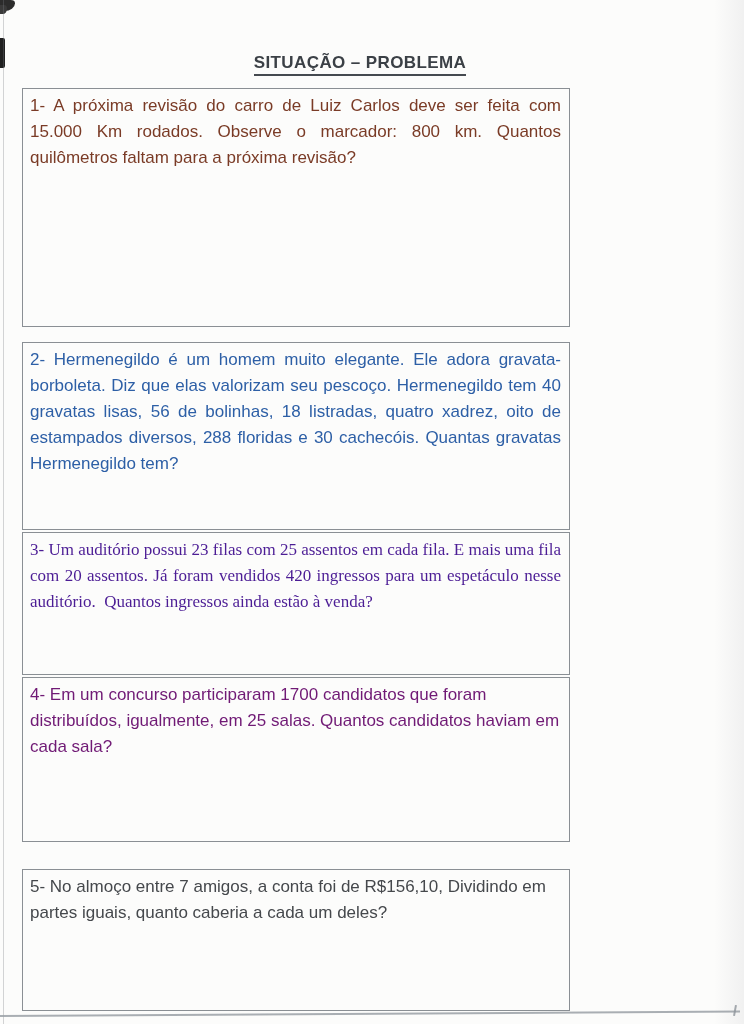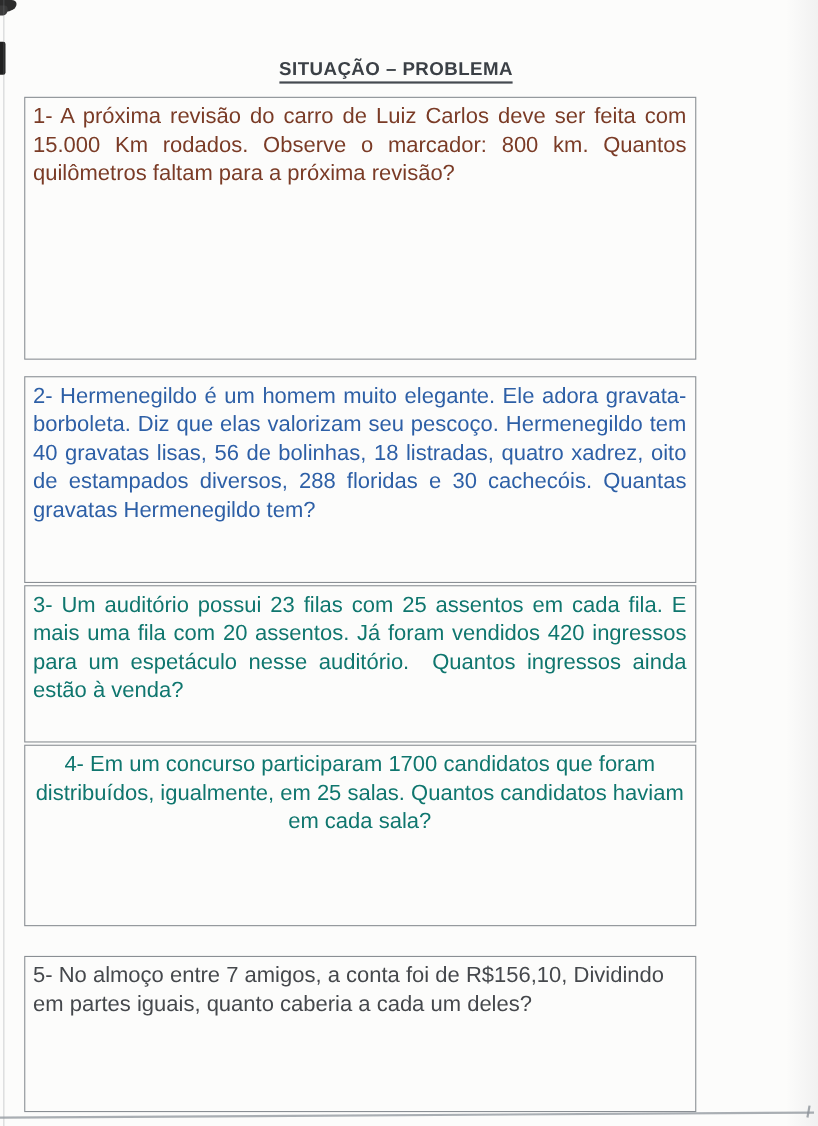--- a/index.html
+++ b/index.html
@@ -27,25 +27,25 @@
     color:#3b4046;
     border-bottom:2px solid #454a50;
     padding-bottom:1px;
   }
   
   .content {
     position:absolute; left:22px; top:88px; width:621px;
   }
   .problem-box {
     box-sizing:border-box;
-    width:611px;
+    width:548px;
     border:1.5px solid #8a8f94;
     margin-bottom:2px;
     padding:4px 8px 0 7px;
-    font-size:20px;
+    font-size:17px;
     line-height:26px;
     text-align:justify;
     background:transparent;
   }
   .problem-box:nth-of-type(1) { height:239px; }
   .problem-box:nth-of-type(2) { height:188px; }
   .problem-box:nth-of-type(3) { height:143px; }
   .problem-box:nth-of-type(4) { height:165px; text-align:left; }
   .problem-box:nth-of-type(5) { height:142px; text-align:left; }
   
@@ -86,24 +86,24 @@
     <span class="doc-title">SITUAÇÃO – PROBLEMA</span>
   </div>
 
   <div class="content">
     <div class="problem-box" style="color: rgb(122, 59, 38);">
       <span>1- A próxima revisão do carro de Luiz Carlos deve ser feita com 15.000 Km rodados. Observe o marcador: 800 km. Quantos quilômetros faltam para a próxima revisão?</span>
     </div>
     <div class="problem-box" style="color: rgb(45, 95, 166); margin-top: 15px;">
       <span>2- Hermenegildo é um homem muito elegante. Ele adora gravata-borboleta. Diz que elas valorizam seu pescoço. Hermenegildo tem 40 gravatas lisas, 56 de bolinhas, 18 listradas, quatro xadrez, oito de estampados diversos, 288 floridas e 30 cachecóis. Quantas gravatas Hermenegildo tem?</span>
     </div>
-    <div class="problem-box" style="color: #0f766e;">
+    <div class="problem-box" style="color: #4c1d95; font-family: Liberation Serif, serif;">
       <span>3- Um auditório possui 23 filas com 25 assentos em cada fila. E mais uma fila com 20 assentos. Já foram vendidos 420 ingressos para um espetáculo nesse auditório.&nbsp; Quantos ingressos ainda estão à venda?</span>
     </div>
-    <div class="problem-box" style="color: #0f766e; text-align: center;">
+    <div class="problem-box" style="color: #701a75;">
       <span>4- Em um concurso participaram 1700 candidatos que foram distribuídos, igualmente, em 25 salas. Quantos candidatos haviam em cada sala?</span>
     </div>
     <div class="problem-box" style="color: rgb(69, 72, 76); margin-top: 27px;">
       <span>5- No almoço entre 7 amigos, a conta foi de R$156,10, Dividindo em partes iguais, quanto caberia a cada um deles?</span>
     </div>
   </div>
 
   <div class="artifact-corner-blob"></div>
   <div class="artifact-corner-blob2"></div>
   <div class="artifact-left-strip"></div>

